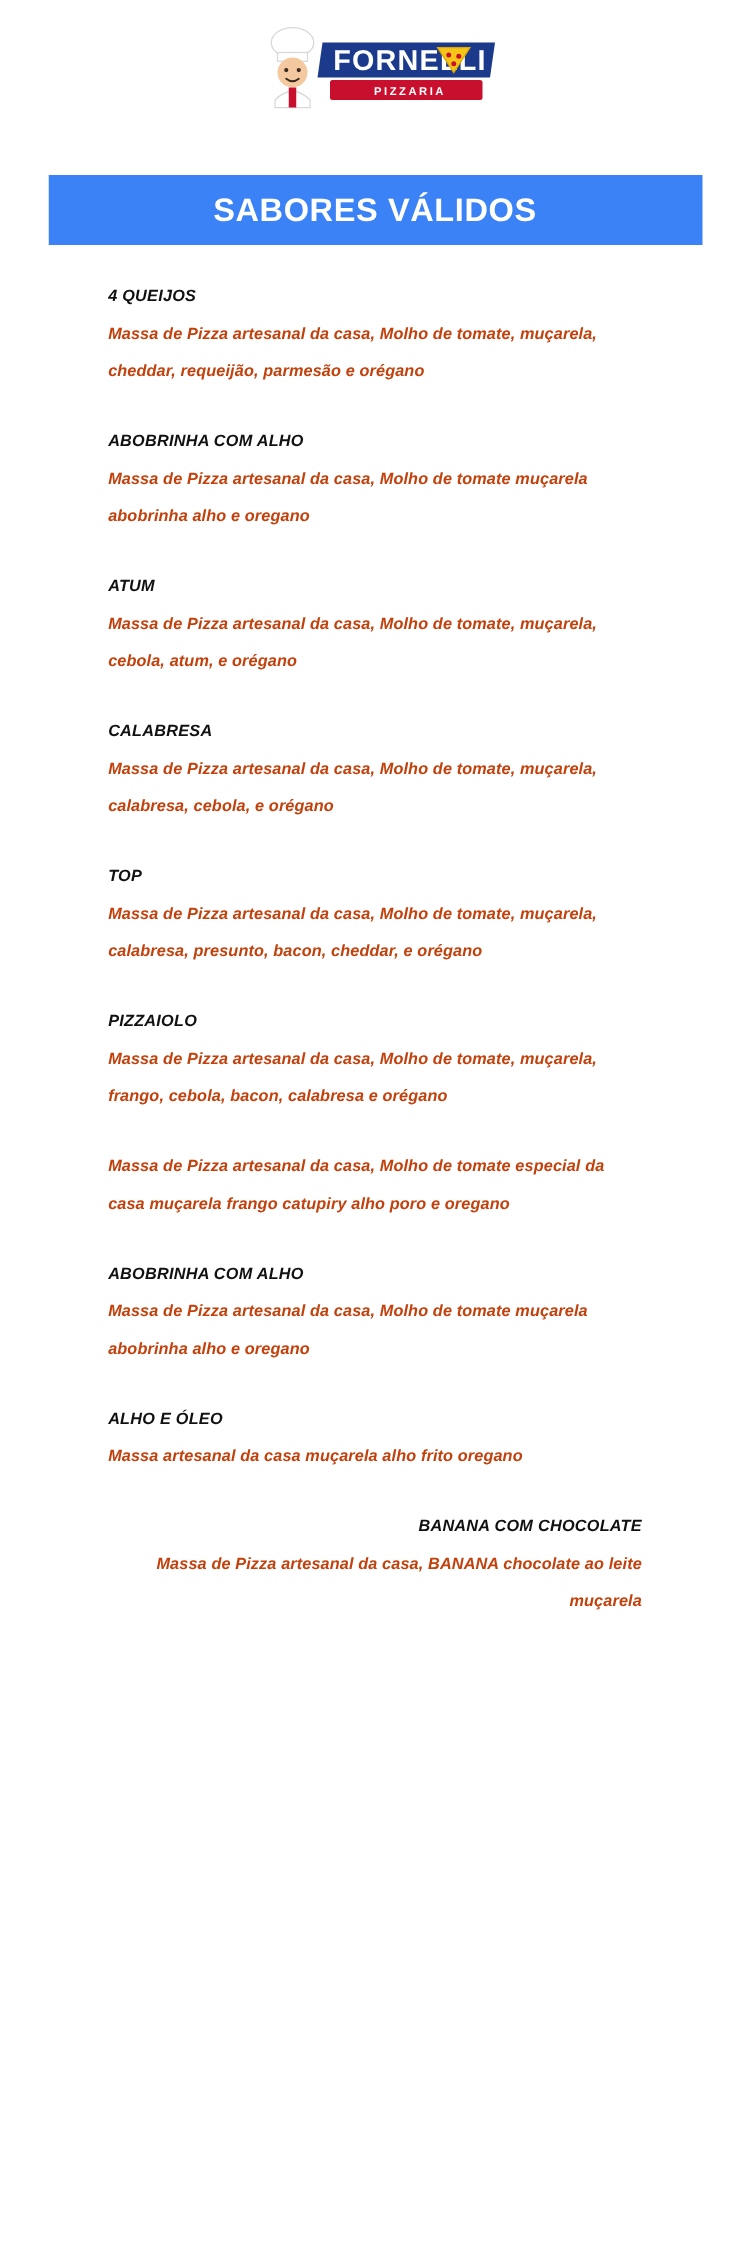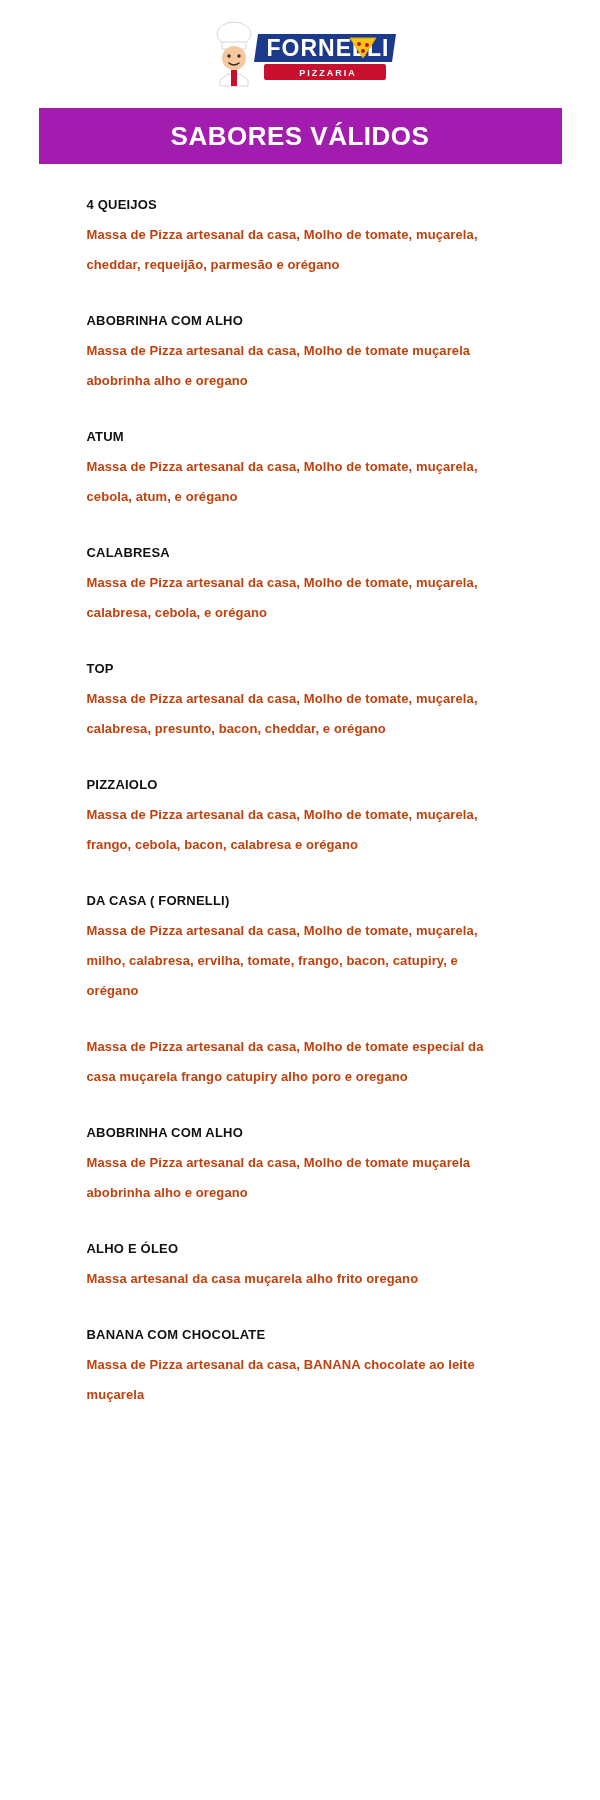--- a/index.html
+++ b/index.html
@@ -30,43 +30,45 @@
   }
   .logo-wrap {
     position: relative;
     width: 200px;
     height: 72px;
   }
   .logo-svg { display: block; }
 
   
   .title-band {
-    background: #a21caf;
+    background: #3b82f6;
     height: 56px;
     display: flex;
     align-items: center;
     justify-content: center;
+    margin-top: 32px;
   }
   .title-band h1 {
     margin: 0;
     color: #ffffff;
     font-size: 26px;
     font-weight: bold;
     letter-spacing: 0.5px;
     font-family: "Liberation Sans", sans-serif;
   }
 
   
   .menu {
     padding: 26px 48px 40px 48px;
   }
   .item {
     margin-bottom: 26px;
+    font-style: italic;
   }
-  .item:last-child { margin-bottom: 0; }
+  .item:last-child { margin-bottom: 0; text-align: right; }
   .item-name {
     font-size: 13px;
     font-weight: bold;
     color: #111111;
     line-height: 30px;
     letter-spacing: 0.2px;
   }
   .item-desc {
     font-size: 13px;
     font-weight: bold;
@@ -137,24 +139,20 @@
     <div class="item">
       <div class="item-name">TOP</div>
       <div class="item-desc">Massa de Pizza artesanal da casa, Molho de tomate, muçarela, calabresa, presunto, bacon, cheddar, e orégano</div>
     </div>
 
     <div class="item">
       <div class="item-name">PIZZAIOLO</div>
       <div class="item-desc">Massa de Pizza artesanal da casa, Molho de tomate, muçarela, frango, cebola, bacon, calabresa e orégano</div>
     </div>
 
-    <div class="item">
-      <div class="item-name">DA CASA ( FORNELLI)</div>
-      <div class="item-desc">Massa de Pizza artesanal da casa, Molho de tomate, muçarela, milho, calabresa, ervilha, tomate, frango, bacon, catupiry, e orégano</div>
-    </div>
 
     <div class="item">
       <div class="item-desc">Massa de Pizza artesanal da casa, Molho de tomate especial da casa muçarela frango catupiry alho poro e oregano</div>
     </div>
 
     <div class="item">
       <div class="item-name">ABOBRINHA COM ALHO</div>
       <div class="item-desc">Massa de Pizza artesanal da casa, Molho de tomate muçarela abobrinha alho e oregano</div>
     </div>
 

